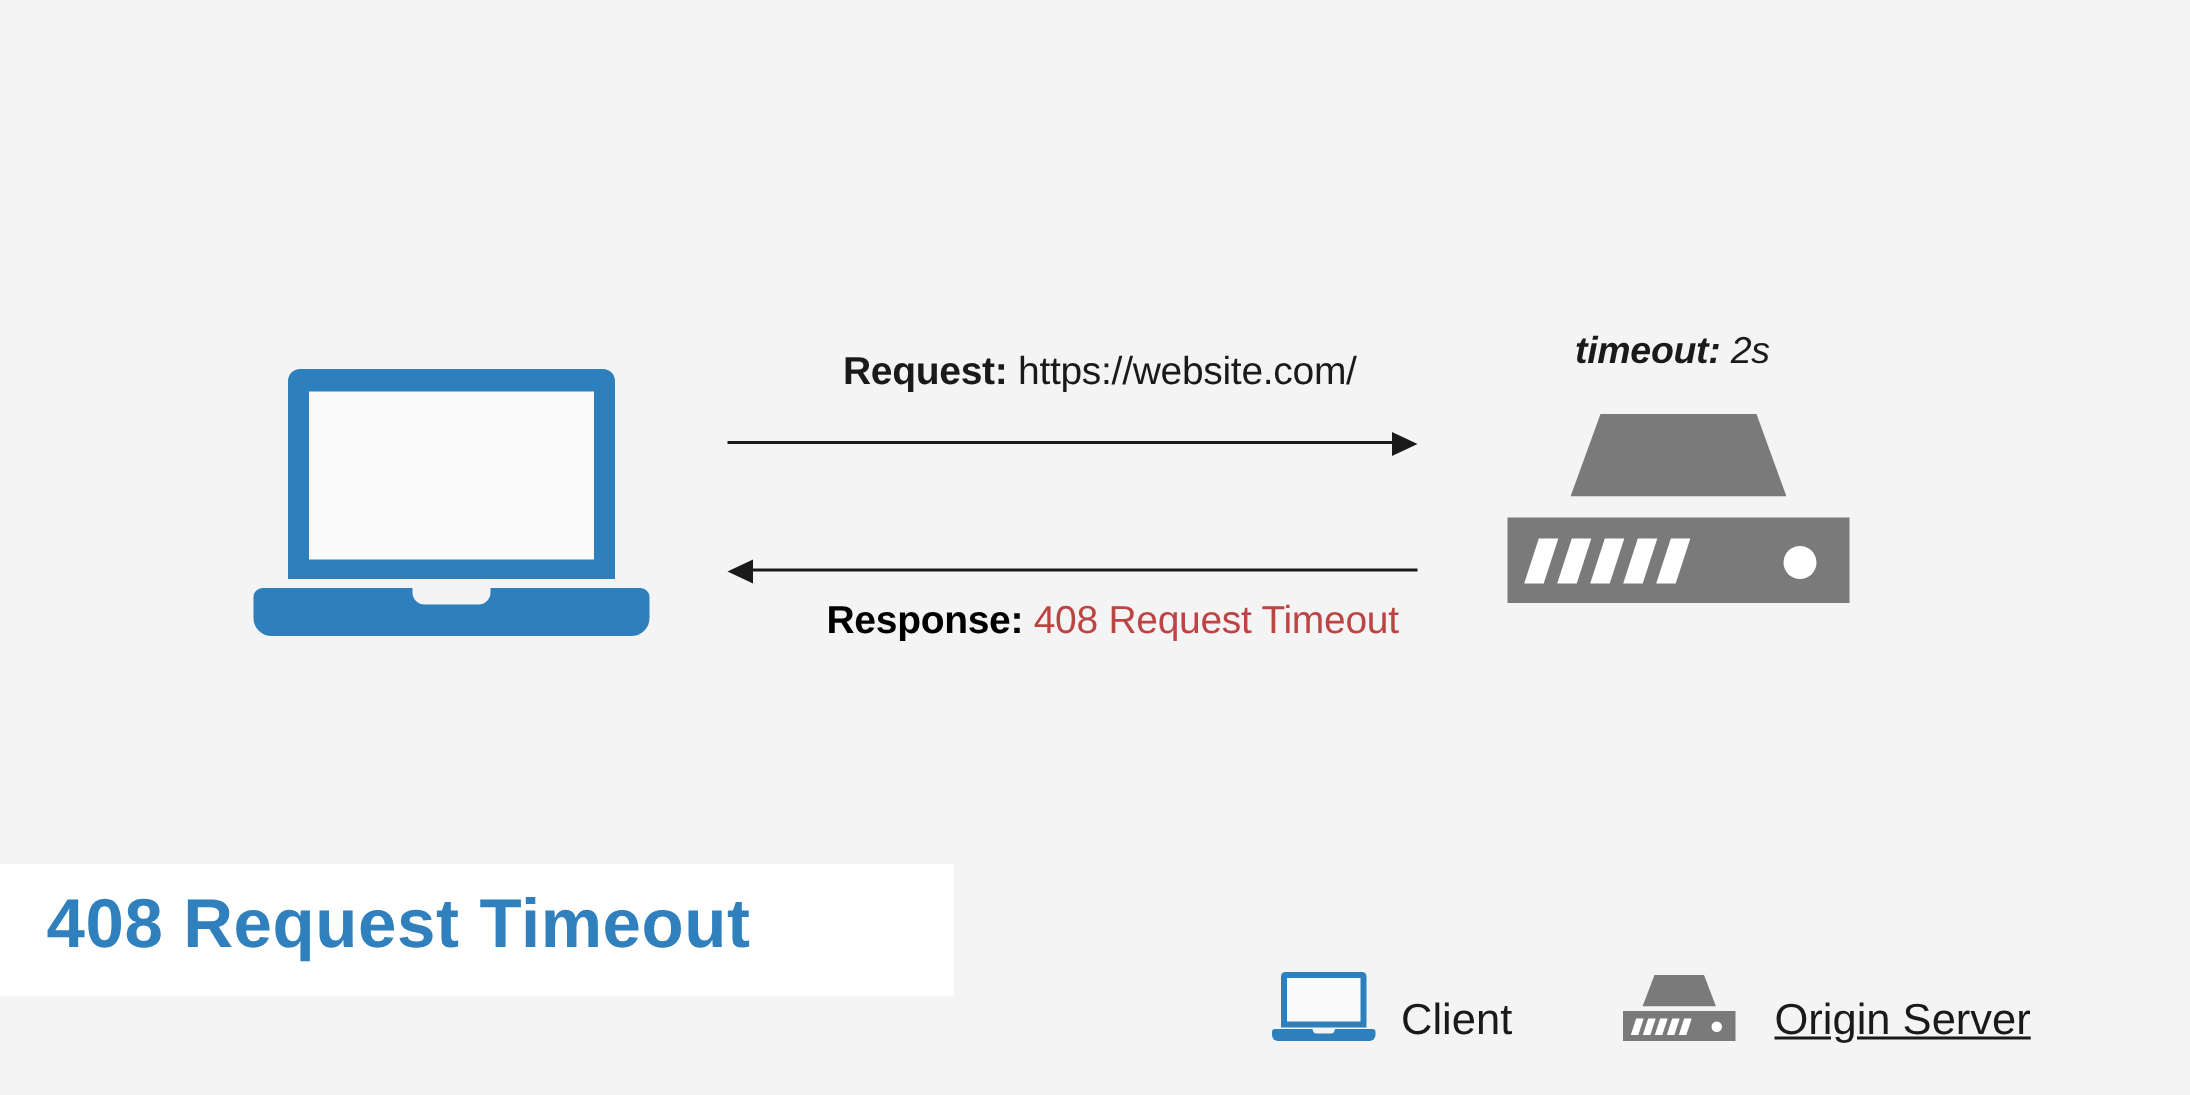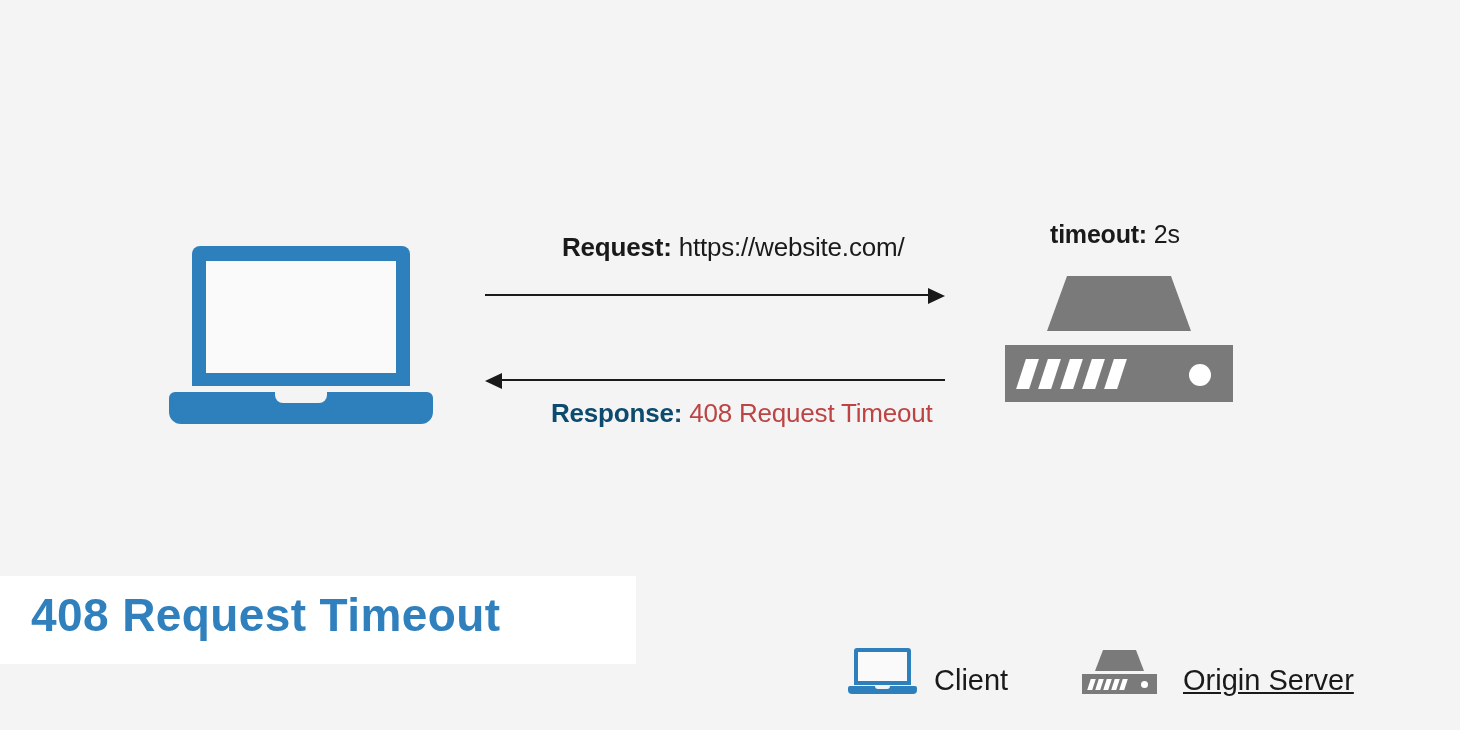--- a/index.html
+++ b/index.html
@@ -127,23 +127,23 @@
   
   .msg-label {
     position: absolute;
     font-size: 26px;
     white-space: nowrap;
     color: #1a1a1a;
     letter-spacing: -0.2px;
   }
   .msg-label .k { font-weight: bold; }
   .msg-label.request { left: 562px; top: 232px; }
-  .msg-label.timeout { left: 1050px; top: 220px; font-size: 25px; }
+  .msg-label.timeout { left: 1050px; top: 220px; font-size: 25px; font-style: italic; }
   .msg-label.response { left: 551px; top: 398px; color: #bd4444; }
-  .msg-label.response .k { color: #0c4a6e; margin-top: 32px; }
+  .msg-label.response .k { color: #000000; margin-top: 32px; }
 
   
   .title-band {
     position: absolute;
     left: 0;
     top: 576px;
     width: 636px;
     height: 88px;
     background: #ffffff;
   }

